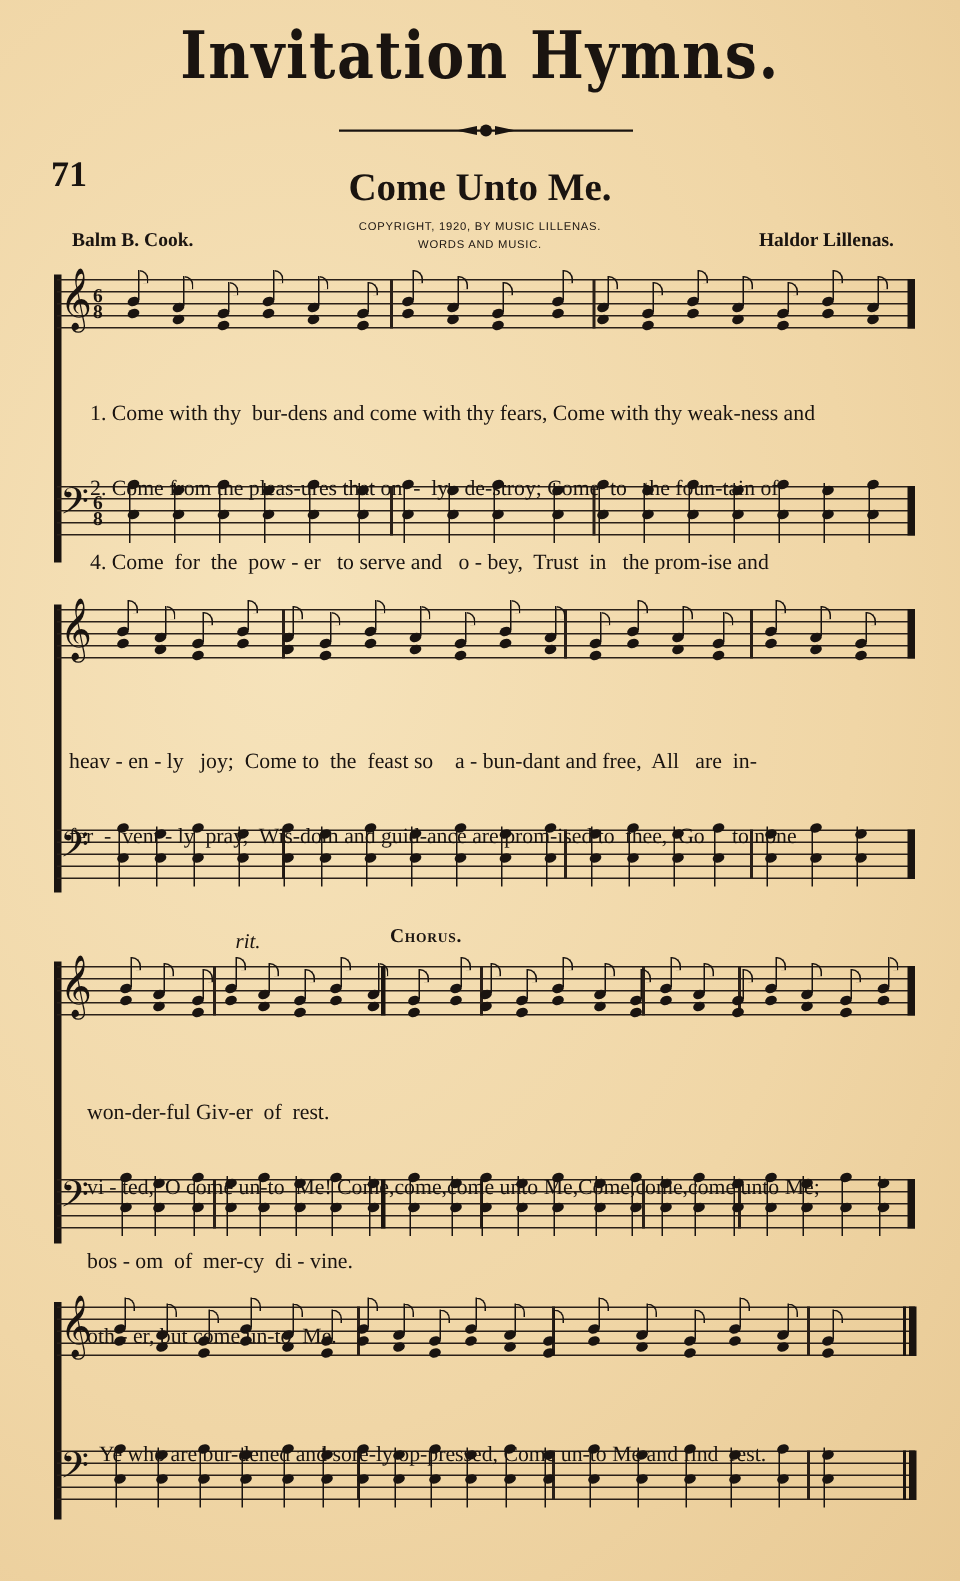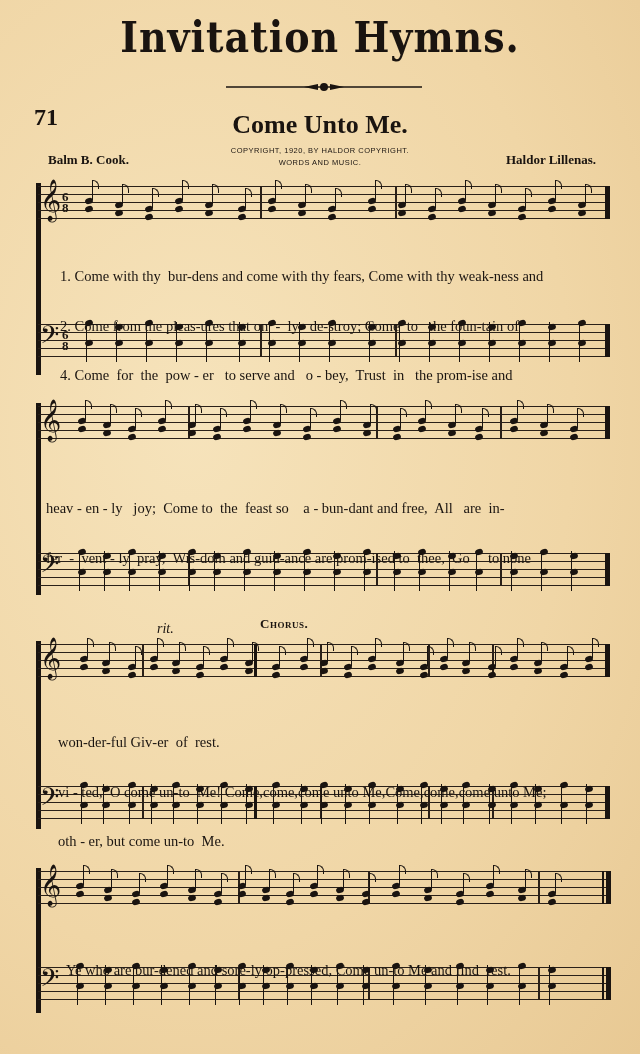--- a/index.html
+++ b/index.html
@@ -47,21 +47,21 @@
 <div class="page-title">Invitation Hymns.</div>
 <svg class="ornament" viewBox="0 0 196 10">
   <line x1="0" y1="5" x2="196" y2="5" stroke="#1a1410" stroke-width="1.5"></line>
   <polygon points="78,5 92,2 92,8" fill="#1a1410"></polygon>
   <polygon points="118,5 104,2 104,8" fill="#1a1410"></polygon>
   <circle cx="98" cy="5" r="4" fill="#1a1410"></circle>
 </svg>
 <div class="hymn-number">71</div>
 <div class="hymn-title">Come Unto Me.</div>
 <div class="copyright">
-  <div>COPYRIGHT, 1920, BY HALDOR COPYRIGHT.</div>
+  <div>COPYRIGHT, 1920, BY MUSIC LILLENAS.</div>
   <div>WORDS AND MUSIC.</div>
 </div>
 <div class="lyricist">Balm B. Cook.</div>
 <div class="composer">Haldor Lillenas.</div>
 
 <div class="brace" style="top:183px;height:192px;"></div>
 <div class="system" style="top:0;">
   <div class="staff" style="top:186px;">
     <div class="line" style="top:0"></div>
       <div class="line" style="top:8px"></div>
@@ -160,20 +160,21 @@
       <div class="endbar" style="left:216px;width:3px;"></div>
       <div class="bar" style="left:282px"></div>
       <div class="bar" style="left:390px"></div>
       <div class="bar" style="left:454px"></div>
       <div class="endbar" style="left:567px"></div>
   </div>
 </div>
 <div class="lyrics" style="top:701px;left:58px;">
   <div>won-der-ful Giv-er  of  rest.</div>
   <div>vi - ted,  O come un-to  Me! Come,come,come unto Me,Come,come,come unto Me;</div>
+  <div>bos - om  of  mer-cy  di - vine.</div>
   <div>oth - er, but come un-to  Me.</div>
 </div>
 
 <div class="brace" style="top:868px;height:145px;"></div>
 <div class="system" style="top:0;">
   <div class="staff" style="top:871px;">
     <div class="line" style="top:0"></div>
       <div class="line" style="top:8px"></div>
       <div class="line" style="top:16px"></div>
       <div class="line" style="top:24px"></div>

